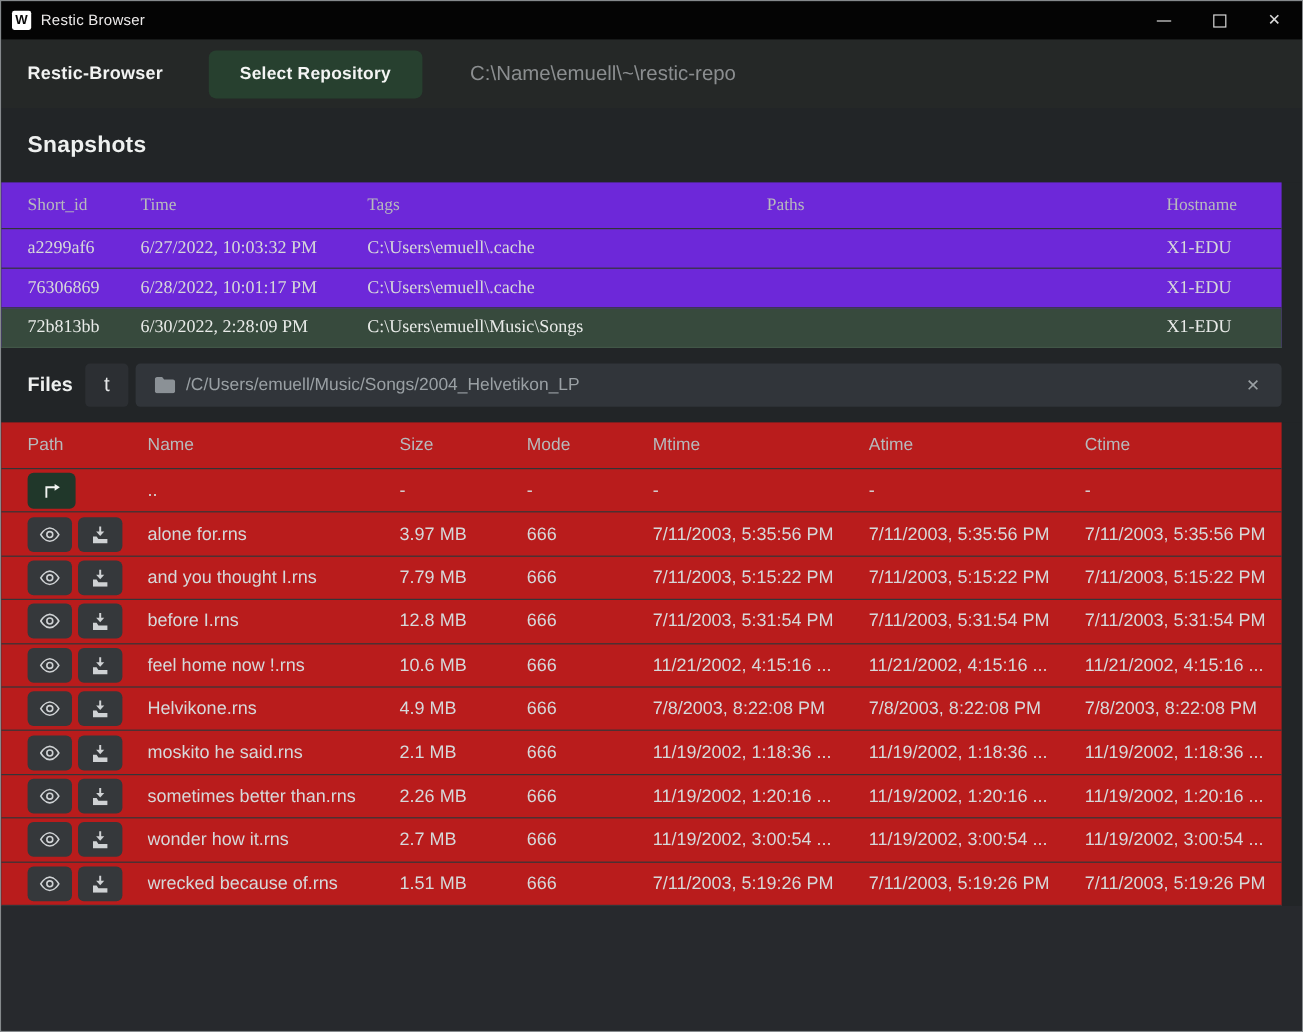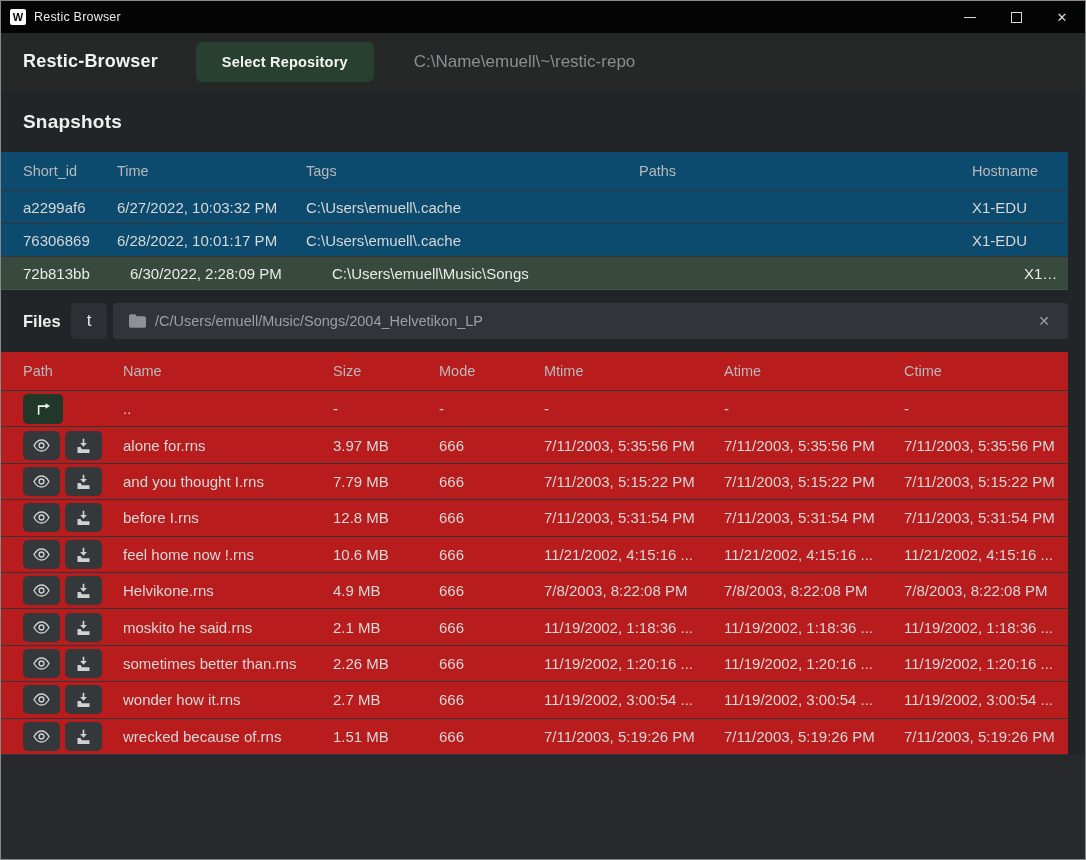--- a/index.html
+++ b/index.html
@@ -29,41 +29,41 @@
     color:#d9d9d9; cursor:default;
   }
   .glyph-min { display:block; width:12px; height:1px; background:#d9d9d9; }
   .glyph-max { display:block; width:11px; height:11px; border:1px solid #d9d9d9; }
   .glyph-close { font-size:13px; color:#d9d9d9; }
   
   .header {
     height:57px; flex:0 0 57px; background:#252827;
     display:flex; align-items:center; padding:0 22px;
   }
-  .app-name { color:#f2f3f2; font-size:18px; font-weight:700; letter-spacing:.2px; }
+  .app-name { color:#f2f3f2; font-size:15px; font-weight:700; letter-spacing:.2px; }
   .select-repo-btn {
     margin-left:38px; background:#27402f; color:#f4f5f4;
     font-size:14.5px; font-weight:700; letter-spacing:.2px;
     border:none; border-radius:6px; padding:12px 26px; cursor:pointer;
     font-family:inherit;
   }
   .repo-path { margin-left:40px; color:#8b8e90; font-size:17px; }
   
   .section-title-band { padding:21px 22px 19px 22px; background:#222527; }
   .section-title { color:#eef0ef; font-size:19px; font-weight:700; letter-spacing:.2px; }
   
-  .snap-table { margin-right:17px; background:#0c4a6e; }
+  .snap-table { margin-right:17px; background:#6d28d9;font-family:Liberation Serif, serif; }
   .snap-grid {
     display:grid;
     grid-template-columns:94px 189px 333px 333px 1fr;
     align-items:center; padding-left:22px;
   }
   .thead-row { height:39px; color:#b7babc; font-size:14.5px; border-bottom:1px solid #323537; }
   .snap-row { height:33px; color:#d6d8d9; font-size:15px; border-bottom:1px solid #333639; cursor:default; }
-  .snap-row.selected { background:#374a3d; border-bottom:1px solid #415647; color:#e9ebe9;gap:13px; }
+  .snap-row.selected { background:#374a3d; border-bottom:1px solid #415647; color:#e9ebe9; }
   .cell { overflow:hidden; white-space:nowrap; text-overflow:ellipsis; padding-right:10px; }
   
   .files-bar {
     display:flex; align-items:center;
     padding:13px 17px 13px 22px; background:#222527;
   }
   .files-title { color:#eef0ef; font-size:16.5px; font-weight:700; width:48px; }
   .toggle-btn {
     width:36px; height:36px; background:#2c2f33; border:none; border-radius:4px;
     color:#e6e8e9; font-size:17px; font-family:inherit; cursor:pointer;

